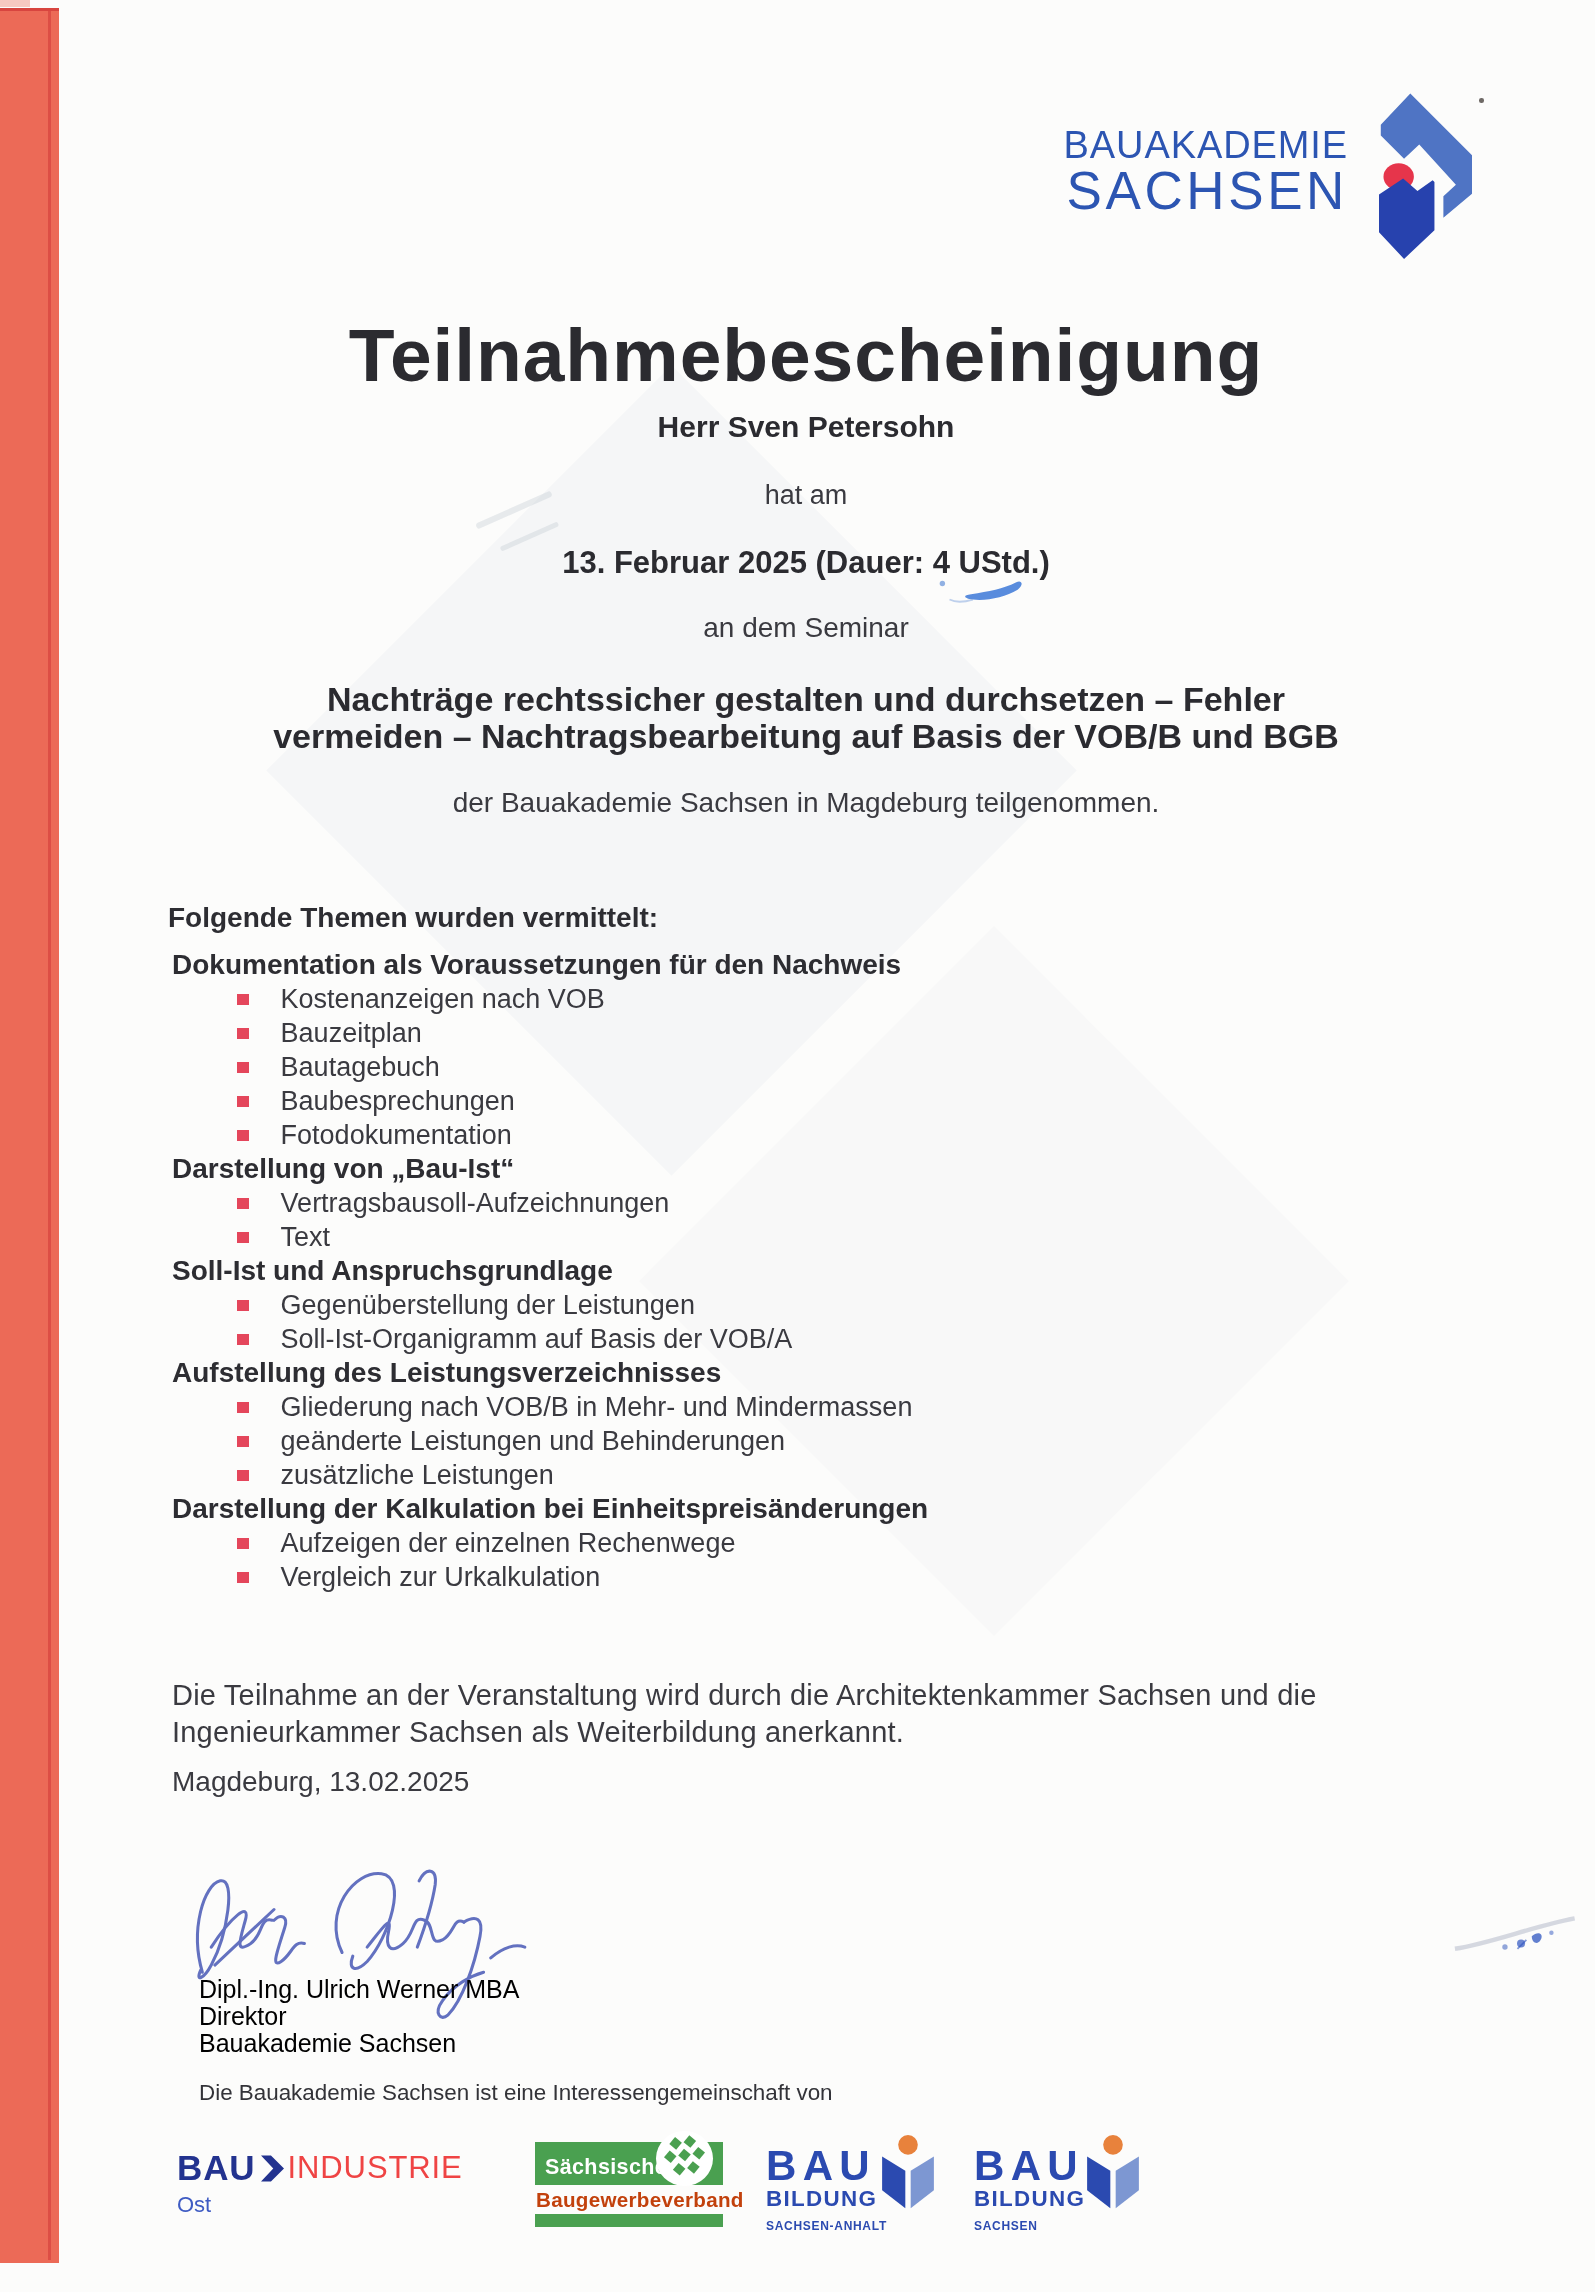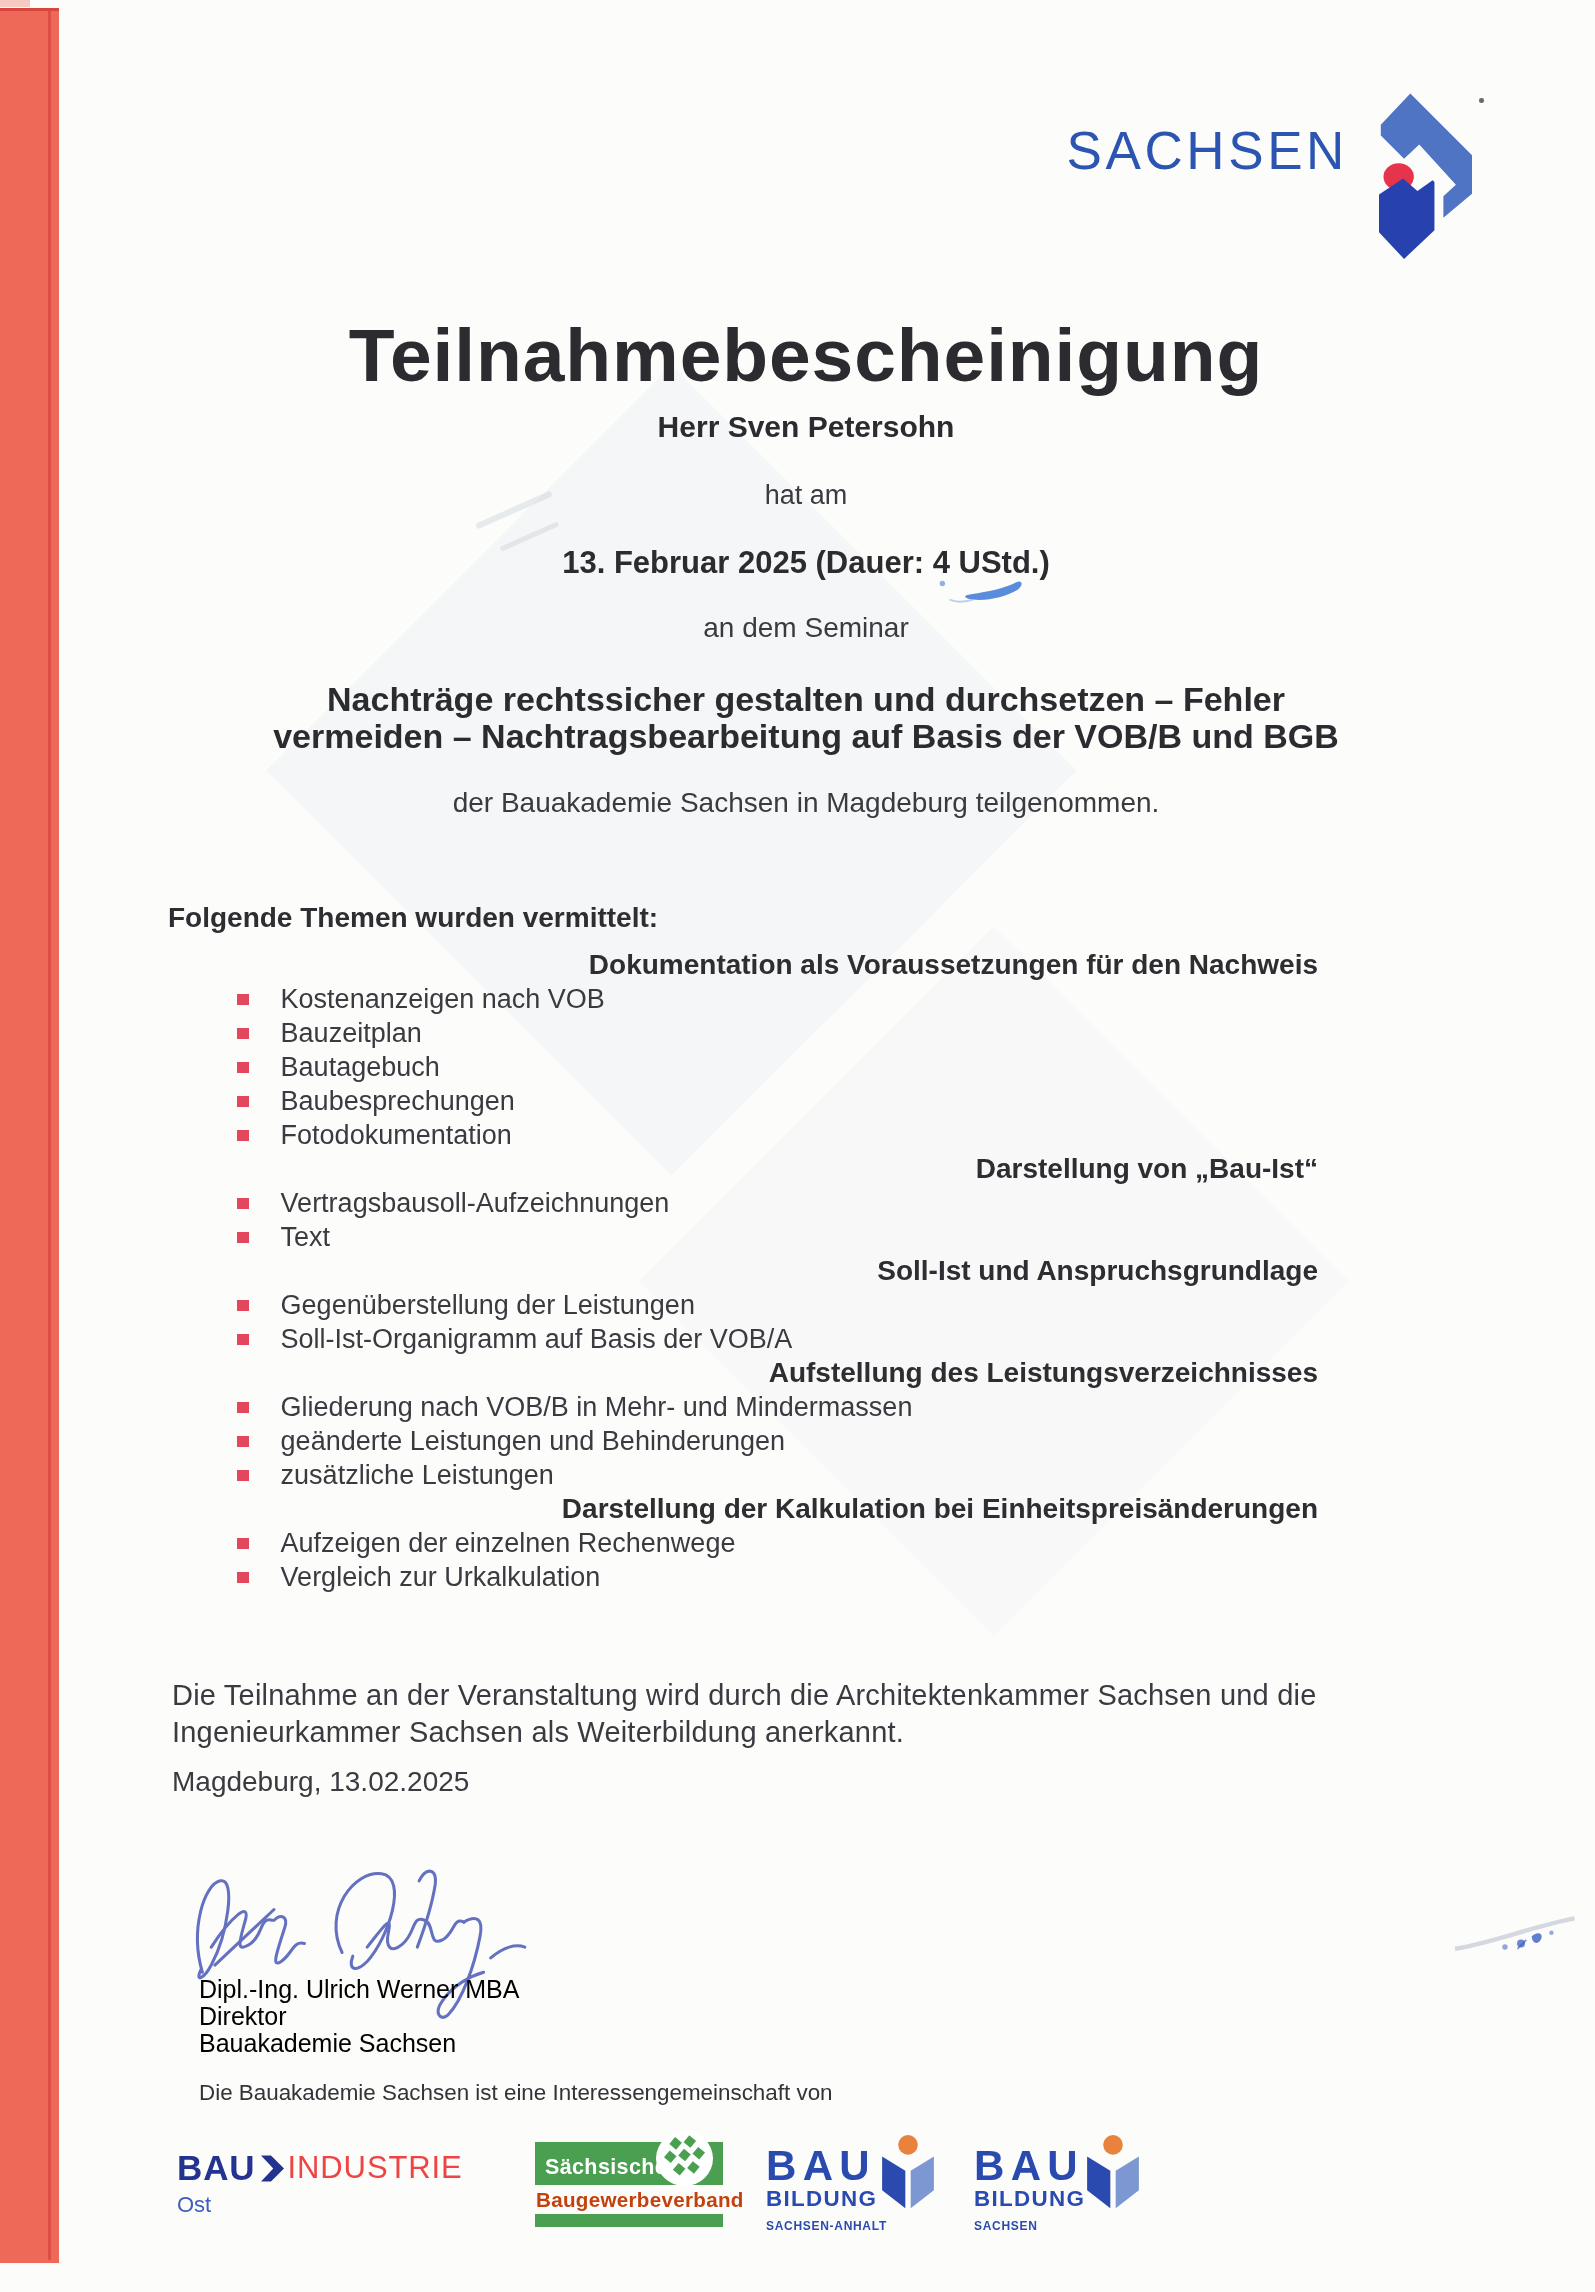--- a/index.html
+++ b/index.html
@@ -32,21 +32,21 @@
   .title{top:312px;font-size:75px;font-weight:bold;letter-spacing:0.9px;color:#2b2b30;}
   .recipient{top:410px;font-size:30px;font-weight:bold;color:#2b2b30;}
   .hat-am{top:480px;font-size:27px;}
   .date-line{top:545px;font-size:31px;font-weight:bold;color:#2b2b30;}
   .an-dem{top:612px;font-size:28px;}
   .sem-title{top:681px;font-size:34px;line-height:37px;font-weight:bold;color:#2b2b30;}
   .part-line{top:787px;font-size:28px;}
 
   .topics-intro{left:168px;top:902px;font-size:28px;font-weight:bold;color:#2d2d32;}
   .topics{left:172px;top:948px;width:1146px;font-size:27px;}
-  .t-head{height:34px;line-height:34px;font-size:28px;font-weight:bold;color:#2d2d32;white-space:nowrap;text-align:right;}
+  .t-head{height:34px;line-height:34px;font-size:28px;font-weight:bold;color:#2d2d32;white-space:nowrap;}
   .t-item{height:34px;line-height:34px;display:flex;padding-left:65px;white-space:nowrap;}
   .sq{width:11.6px;height:11.6px;background:#e4465b;margin:11.6px 32px 0 0;flex:none;}
 
   .recognition{left:172px;top:1677px;font-size:29px;line-height:37px;letter-spacing:0.2px;}
   .place-date{left:172px;top:1766px;font-size:28px;}
 
   .sig-block{left:199px;top:1976px;font-size:25px;line-height:27px;color:#000000;}
   .footer-intro{left:199px;top:2080px;font-size:22.4px;color:#333338;}
 
   
@@ -74,20 +74,21 @@
 <div class="abs wm2" style="left:743px;top:1030px;width:502px;height:502px;"></div>
 <div class="abs streak" style="left:473px;top:507px;width:82px;height:6.3px;"></div>
 <div class="abs streak" style="left:498px;top:534px;width:63px;height:5.4px;"></div>
 <div class="abs speck" style="left:1479px;top:98px;"></div>
 
 <div class="abs band"></div>
 <div class="abs band-line"></div>
 <div class="abs band-corner"></div>
 
 <div class="abs hlogo-text">
+  <div class="hlogo-l1">BAUAKADEMIE</div>
   <div class="hlogo-l2">SACHSEN</div>
 </div>
 <svg class="abs" style="left:1379px;top:89px;" width="93" height="170" viewBox="0 0 104 190">
   <path d="M2,40 L35,5 L104,74 L104,117 L72,144 L72,120 L86,107 L45,62 L28,78 L2,52 Z" fill="#4f74c4"></path>
   <ellipse cx="22" cy="98" rx="17" ry="15" fill="#e6354b"></ellipse>
   <path d="M0,118 L27,100 L43,114 L60,102 L62,104 L62,158 L28,190 L0,160 Z" fill="#2742ae"></path>
 </svg>
 
 <div class="center title">Teilnahmebescheinigung</div>
 <div class="center recipient">Herr Sven Petersohn</div>

